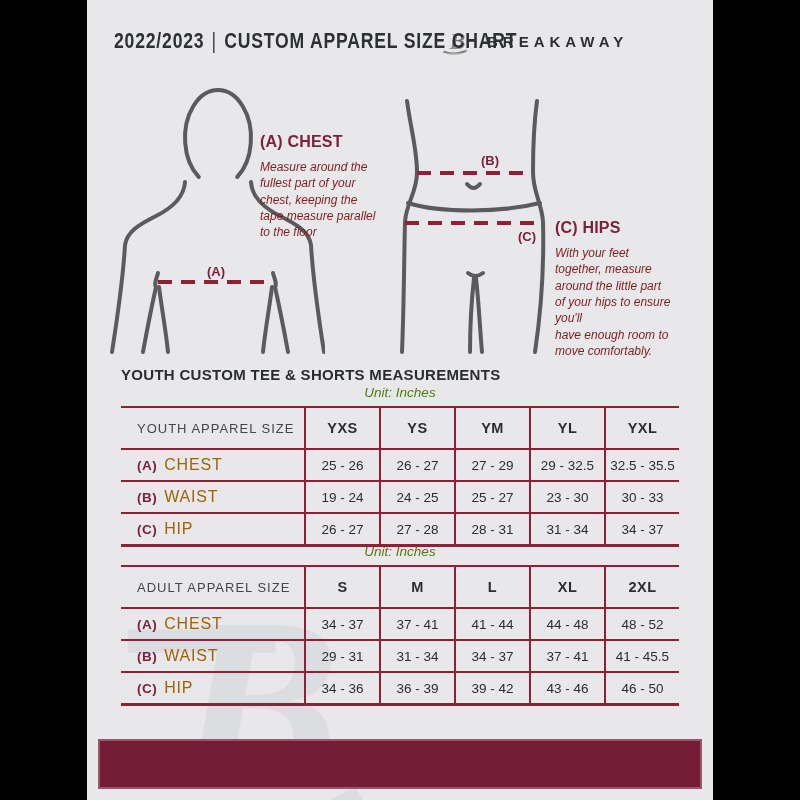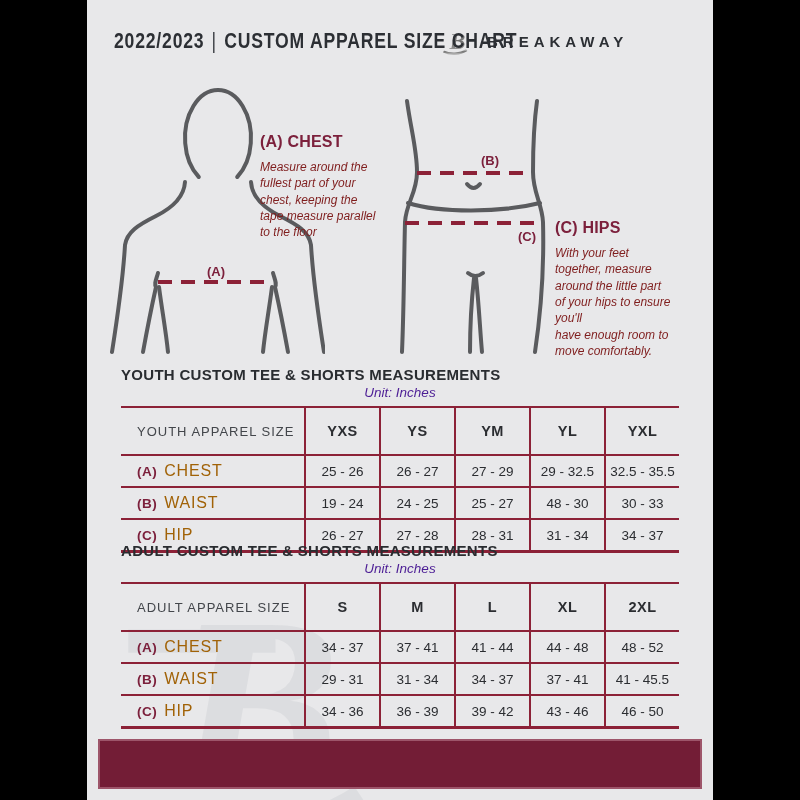--- a/index.html
+++ b/index.html
@@ -35,27 +35,27 @@
   .guide-hips{left:468px;top:219px;width:152px;}
   .guide h3{margin:0;font-size:16px;font-weight:700;color:#7c203c;letter-spacing:.2px;}
   .guide p{margin:8px 0 0 0;font-size:12px;font-style:italic;color:#7f1d1d;
            line-height:1.36;white-space:pre-line;}
 
   
   .tbl-section{position:absolute;left:34px;width:558px;z-index:2;}
   .sec-youth{top:366px;}
   .sec-adult{top:542px;}
   .tbl-title{margin:0;text-align:left;font-size:15px;font-weight:700;letter-spacing:.3px;color:#292c30;}
-  .tbl-unit{text-align:center;font-size:13.5px;font-style:italic;color:#4c1d95;margin-top:2px;}
+  .tbl-unit{text-align:center;font-size:13.5px;font-style:italic;color:#4d7c0f;margin-top:2px;}
   .size-table{margin-top:6px;border-top:2px solid #8c2137;border-bottom:3px solid #8c2137;}
   .t-row{display:grid;grid-template-columns:183px repeat(5,75px);}
   .t-row + .t-row{border-top:2px solid #8c2137;}
   .t-cell{height:30px;display:flex;align-items:center;justify-content:center;
           border-left:2px solid #8c2137;font-size:13.5px;color:#2b2d31;}
-  .t-head .t-cell{height:46px;font-weight:700;font-size:14.5px;letter-spacing:.5px;}
+  .t-head .t-cell{height:40px;font-weight:700;font-size:14.5px;letter-spacing:.5px;}
   .t-cell.t-label{border-left:none;justify-content:flex-start;padding-left:16px;}
   .t-head .t-cell.t-label{font-weight:400;font-size:13px;letter-spacing:1px;color:#43464b;}
   .t-cell .key{font-weight:700;color:#7c203c;margin-right:7px;letter-spacing:.5px;}
   .t-cell .lbl{font-size:16px;letter-spacing:.8px;color:#a16207;}
 
   
   .footer-bar{position:absolute;left:11px;top:739px;width:604px;height:50px;background:#731d36;
               border:2px solid rgba(219,170,184,.4);box-sizing:border-box;z-index:3;}
 </style>
 </head>
@@ -162,39 +162,38 @@
           <div class="t-cell">32.5 - 35.5</div>
         </div>
         <div class="t-row">
           <div class="t-cell t-label">
             <span class="key">(B)</span>
             <span class="lbl">WAIST</span>
           </div>
           <div class="t-cell">19 - 24</div>
           <div class="t-cell">24 - 25</div>
           <div class="t-cell">25 - 27</div>
-          <div class="t-cell">48 - 30</div>
+          <div class="t-cell">23 - 30</div>
           <div class="t-cell">30 - 33</div>
         </div>
         <div class="t-row">
           <div class="t-cell t-label">
             <span class="key">(C)</span>
             <span class="lbl">HIP</span>
           </div>
           <div class="t-cell">26 - 27</div>
           <div class="t-cell">27 - 28</div>
           <div class="t-cell">28 - 31</div>
           <div class="t-cell">31 - 34</div>
           <div class="t-cell">34 - 37</div>
         </div>
       </div>
     </section>
 
     <section class="tbl-section sec-adult">
-      <h2 class="tbl-title">ADULT CUSTOM TEE &amp; SHORTS MEASUREMENTS</h2>
       <div class="tbl-unit">Unit: Inches</div>
       <div class="size-table">
         <div class="t-row t-head">
           <div class="t-cell t-label">ADULT APPAREL SIZE</div>
           <div class="t-cell">S</div>
           <div class="t-cell">M</div>
           <div class="t-cell">L</div>
           <div class="t-cell">XL</div>
           <div class="t-cell">2XL</div>
         </div>

